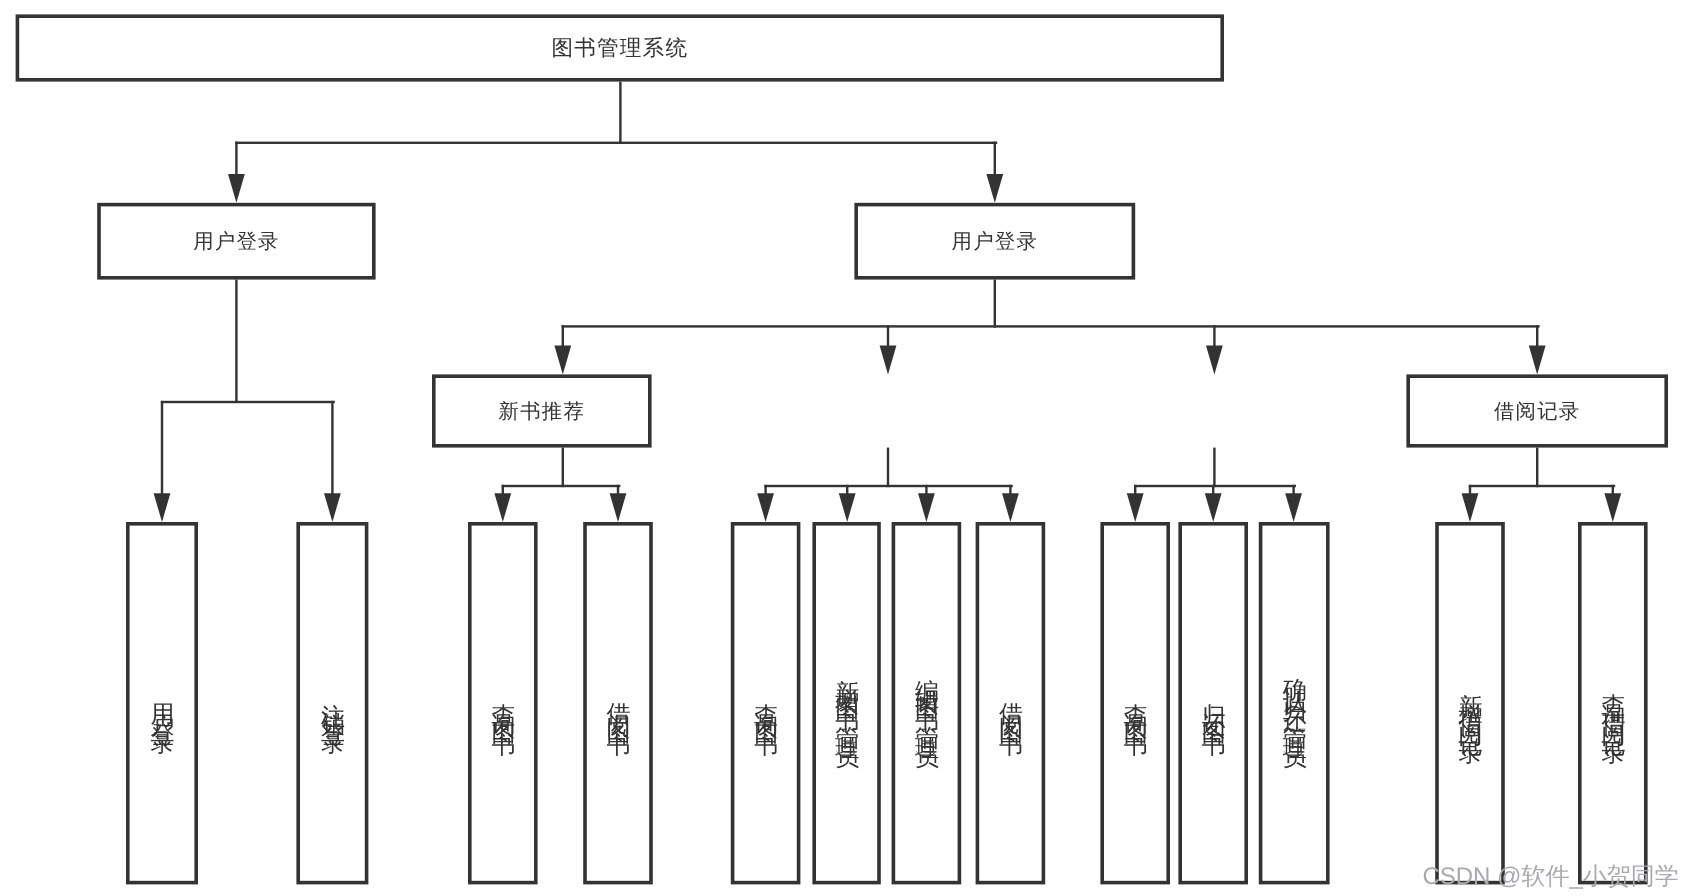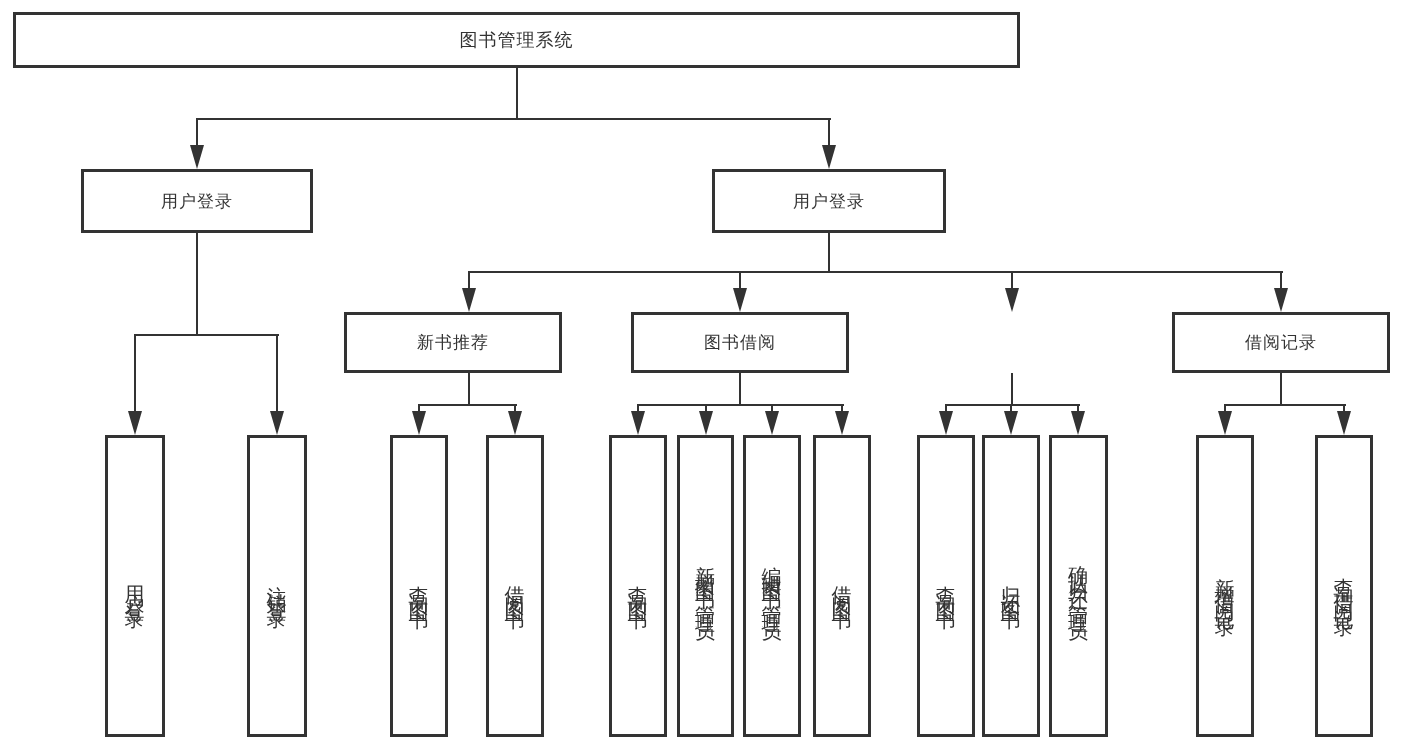--- a/index.html
+++ b/index.html
@@ -52,25 +52,22 @@
     <span>图书管理系统</span>
   </div>
 
   <div class="box hbox" style="left:81px;top:169px;width:232px;height:64px;">
     <span>用户登录</span>
   </div>
   <div class="box hbox" style="left:712px;top:169px;width:234px;height:64px;">
     <span>用户登录</span>
   </div>
 
-  <div class="box hbox" style="left:344px;top:312px;width:218px;height:61px;">
+  <div class="box hbox" style="left:360px;top:312px;width:183px;height:61px;">
     <span>新书推荐</span>
-  </div>
-  <div class="box hbox" style="left:631px;top:312px;width:218px;height:61px;">
-    <span>图书借阅</span>
   </div>
   <div class="box hbox" style="left:1172px;top:312px;width:218px;height:61px;">
     <span>借阅记录</span>
   </div>
 
   <div class="box vbox" style="left:105px;top:435px;width:60px;height:302px;">
       <span>用户登录</span>
     </div>
   <div class="box vbox" style="left:247px;top:435px;width:60px;height:302px;">
       <span>注销登录</span>
@@ -165,14 +162,15 @@
   <div class="cl" style="left:1077px;top:404px;width:2px;height:10px;"></div>
   <div class="ca" style="left:1071px;top:411px;"></div>
 
   <div class="cl" style="left:1280px;top:373px;width:2px;height:33px;"></div>
   <div class="cl" style="left:1224px;top:404px;width:122px;height:2px;"></div>
   <div class="cl" style="left:1224px;top:404px;width:2px;height:10px;"></div>
   <div class="ca" style="left:1218px;top:411px;"></div>
   <div class="cl" style="left:1343px;top:404px;width:2px;height:10px;"></div>
   <div class="ca" style="left:1337px;top:411px;"></div>
 
+  <div class="watermark">CSDN @软件_小贺同学</div>
 
 </div>
 
 </body></html>

